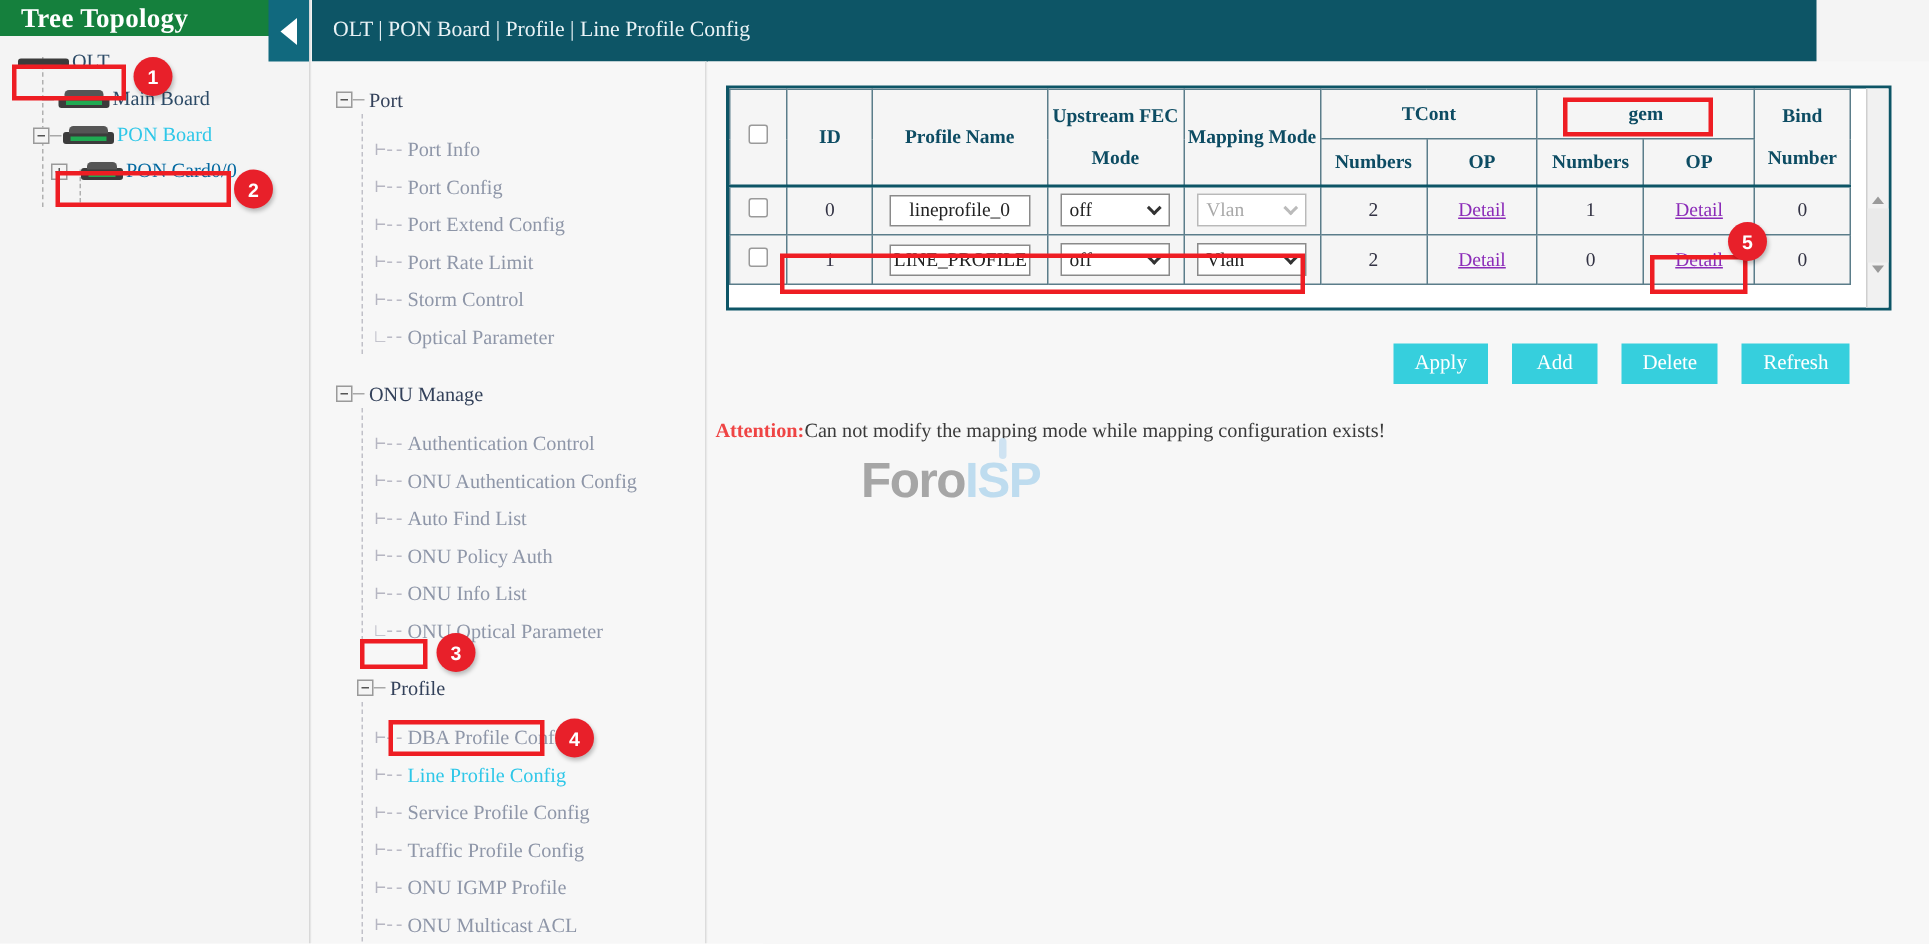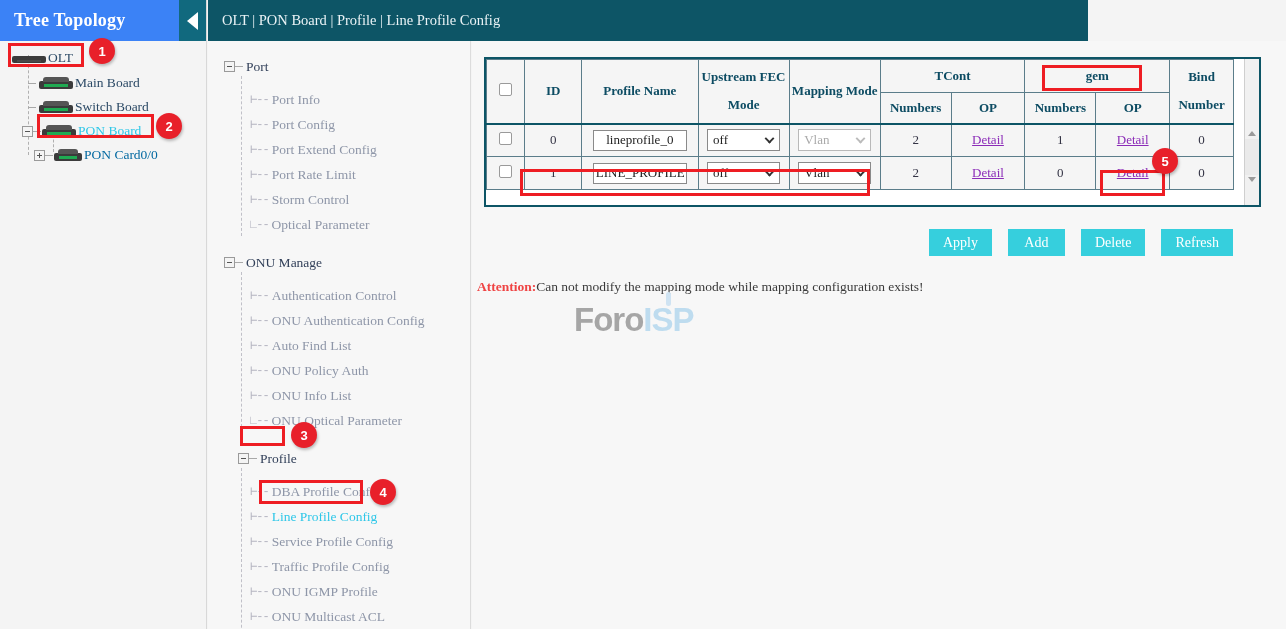--- a/index.html
+++ b/index.html
@@ -18,22 +18,22 @@
 
   
   #tree-panel {
     position: absolute; left: 0; top: 0;
     width: 207px; height: 629px;
     background: #f4f4f4;
     border-right: 1px solid #d8d8d8;
   }
   #tree-panel-header {
     position: relative;
-    height: 41px;
-    background: #3b82f6;
+    height: 24px;
+    background: #15803d;
     color: #ffffff;
     display: flex; align-items: center; text-align: center;
   }
   #tree-panel-title {
     font-size: 18px; font-weight: bold;
     padding-left: 14px;
     letter-spacing: .2px;
     color: #ffffff;
   }
   #collapse-btn {
@@ -144,21 +144,21 @@
   }
   .branch-line {
     position: absolute;
     left: 33px;
     border-left: 1px dashed #c0c0c8;
   }
 
   
   #topbar {
     position: absolute; left: 208px; top: 0;
-    width: 880px; height: 41px;
+    width: 1003px; height: 41px;
     background: #0d5566;
     color: #e8f2f5;
     display: flex; align-items: center;
   }
   #breadcrumb {
     padding-left: 14px; font-size: 14.5px; color: #eaf3f6;
   }
 
   #content {
     position: absolute; left: 472px; top: 41px;
@@ -357,29 +357,20 @@
       <div class="tnode" style="padding-left:28px; height:24px;">
         <div class="dashline"></div>
         <div class="dev" style="margin-left:3px;">
           <div class="body"></div>
             <div class="lid"></div>
             <div class="led"></div>
         </div>
         <span class="tlabel">Main Board</span>
       </div>
 
-      <div class="tnode" style="padding-left:28px; height:24px;">
-        <div class="dashline"></div>
-        <div class="dev" style="margin-left:3px;">
-          <div class="body"></div>
-            <div class="lid"></div>
-            <div class="led"></div>
-        </div>
-        <span class="tlabel">Switch Board</span>
-      </div>
 
       <div class="tnode sel" style="padding-left:22px; height:24px;">
         <div class="exp-box"></div>
         <div class="dashline"></div>
         <div class="dev" style="margin-left:1px;">
           <div class="body"></div>
             <div class="lid"></div>
             <div class="led"></div>
         </div>
         <span class="tlabel">PON Board</span>

